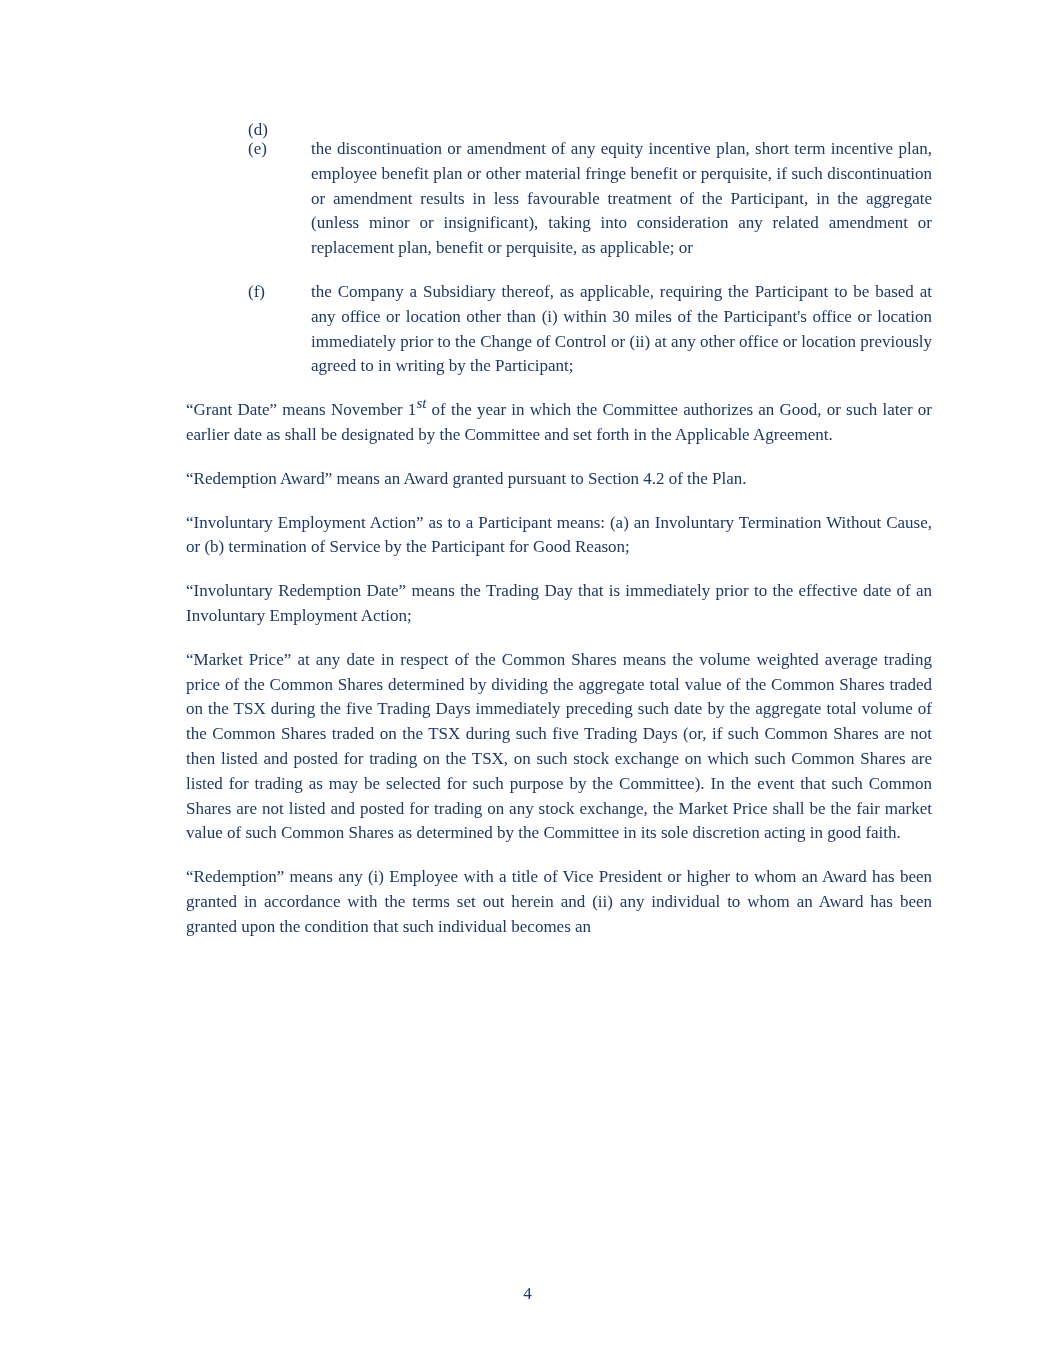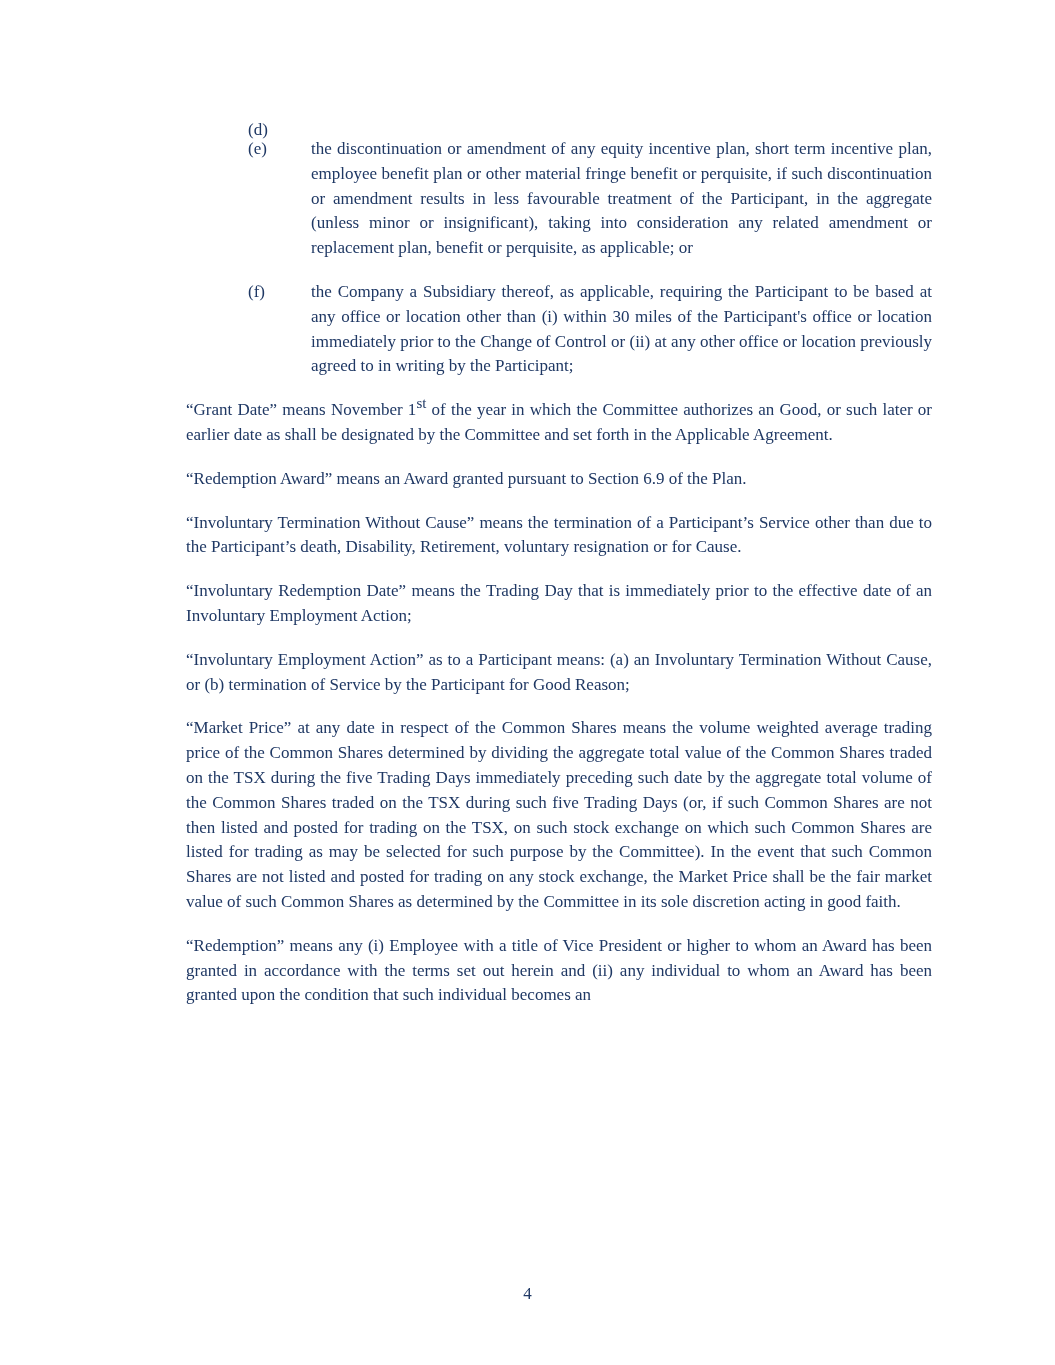--- a/index.html
+++ b/index.html
@@ -34,20 +34,21 @@
   }
   p.def {
     text-align: justify;
     margin-bottom: 19px;
   }
   .def b { font-weight: normal; }
   sup {
     font-size: 15px;
     vertical-align: super;
     line-height: 0;
+    font-style: italic;
   }
   .page-number {
     position: absolute;
     bottom: 58px;
     left: 0;
     right: 0;
     text-align: center;
     font-size: 17px;
   }
 </style>
@@ -66,27 +67,26 @@
       <div class="list-text">the discontinuation or amendment of any equity incentive plan, short term incentive plan, employee benefit plan or other material fringe benefit or perquisite, if such discontinuation or amendment results in less favourable treatment of the Participant, in the aggregate (unless minor or insignificant), taking into consideration any related amendment or replacement plan, benefit or perquisite, as applicable; or</div>
     </div>
 
     <div class="list-item">
       <span class="list-label">(f)</span>
       <div class="list-text">the Company a Subsidiary thereof, as applicable, requiring the Participant to be based at any office or location other than (i) within 30 miles of the Participant's office or location immediately prior to the Change of Control or (ii) at any other office or location previously agreed to in writing by the Participant;</div>
     </div>
 
     <p class="def"><b>“Grant Date”</b><span> means November 1</span><sup>st</sup><span> of the year in which the Committee authorizes an Good, or such later or earlier date as shall be designated by the Committee and set forth in the Applicable Agreement.</span></p>
 
-    <p class="def"><b>“Redemption Award”</b><span> means an Award granted pursuant to Section 6.9 of the Plan.</span></p>
+    <p class="def"><b>“Redemption Award”</b><span> means an Award granted pursuant to Section 4.2 of the Plan.</span></p>
 
-    <p class="def"><b>“Involuntary Termination Without Cause”</b><span> means the termination of a Participant’s Service other than due to the Participant’s death, Disability, Retirement, voluntary resignation or for Cause.</span></p>
+
+    <p class="def"><b>“Involuntary Employment Action</b><span>” as to a Participant means: (a) an Involuntary Termination Without Cause, or (b) termination of Service by the Participant for Good Reason;</span></p>
 
     <p class="def"><b>“Involuntary Redemption Date”</b><span> means the Trading Day that is immediately prior to the effective date of an Involuntary Employment Action;</span></p>
-
-    <p class="def"><b>“Involuntary Employment Action</b><span>” as to a Participant means: (a) an Involuntary Termination Without Cause, or (b) termination of Service by the Participant for Good Reason;</span></p>
 
     <p class="def"><b>“Market Price”</b><span> at any date in respect of the Common Shares means the volume weighted average trading price of the Common Shares determined by dividing the aggregate total value of the Common Shares traded on the TSX during the five Trading Days immediately preceding such date by the aggregate total volume of the Common Shares traded on the TSX during such five Trading Days (or, if such Common Shares are not then listed and posted for trading on the TSX, on such stock exchange on which such Common Shares are listed for trading as may be selected for such purpose by the Committee). In the event that such Common Shares are not listed and posted for trading on any stock exchange, the Market Price shall be the fair market value of such Common Shares as determined by the Committee in its sole discretion acting in good faith.</span></p>
 
     <p class="def"><b>“Redemption”</b><span> means any (i) Employee with a title of Vice President or higher to whom an Award has been granted in accordance with the terms set out herein and (ii) any individual to whom an Award has been granted upon the condition that such individual becomes an</span></p>
 
   </div>
 
   <div class="page-number">4</div>
 </div>
 

